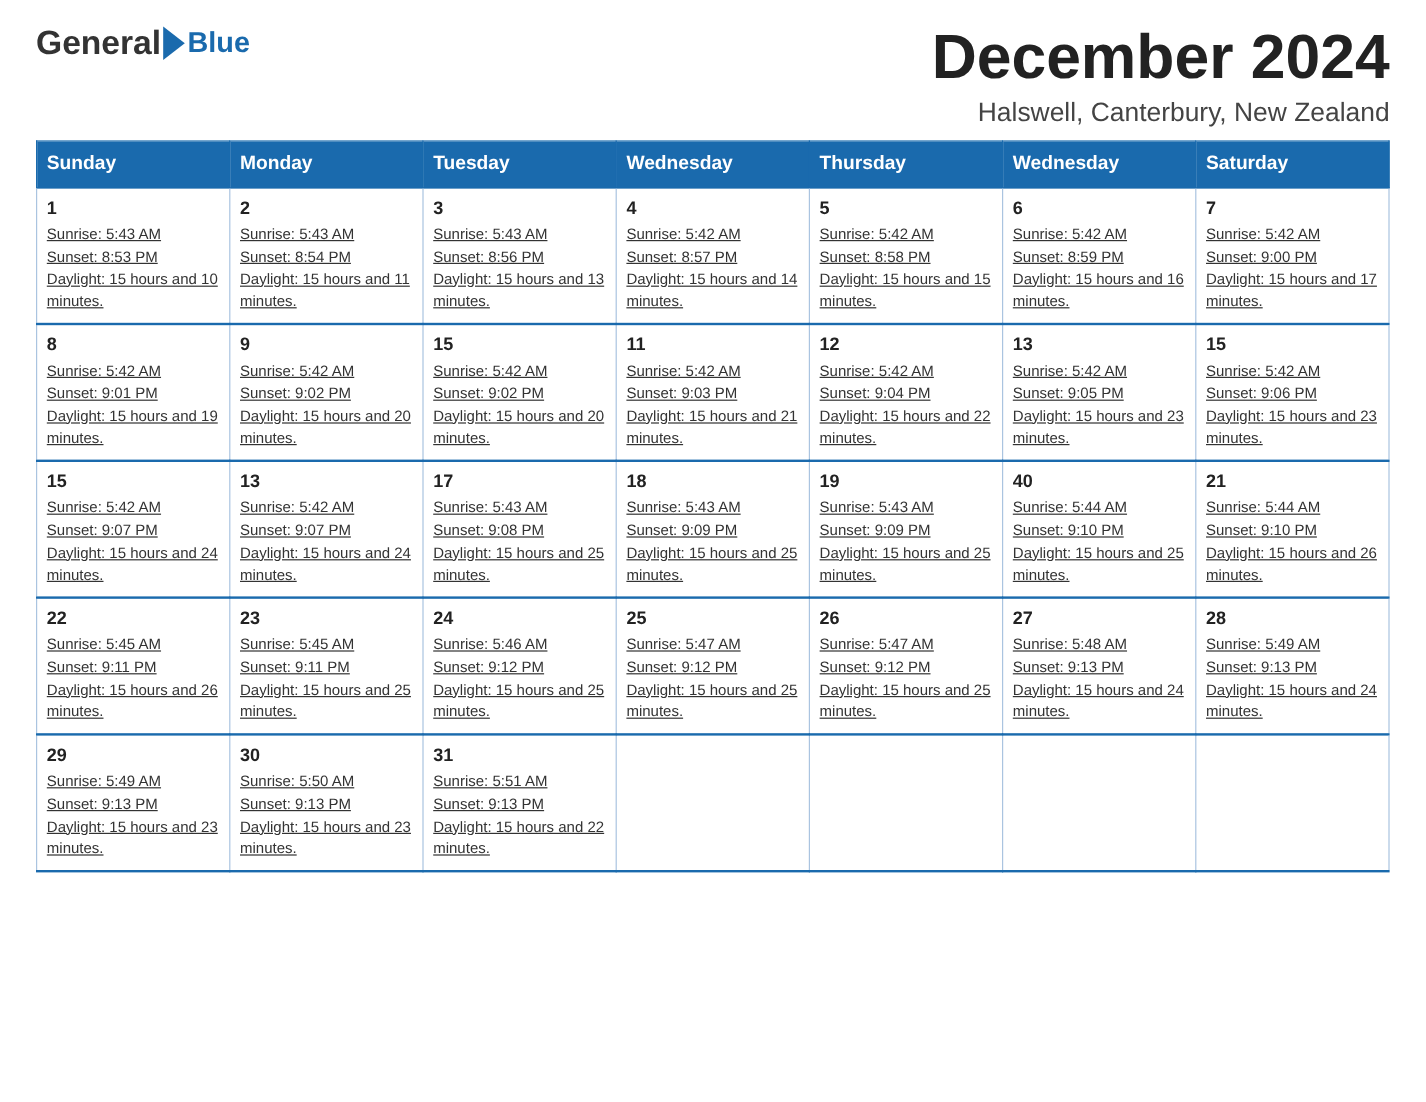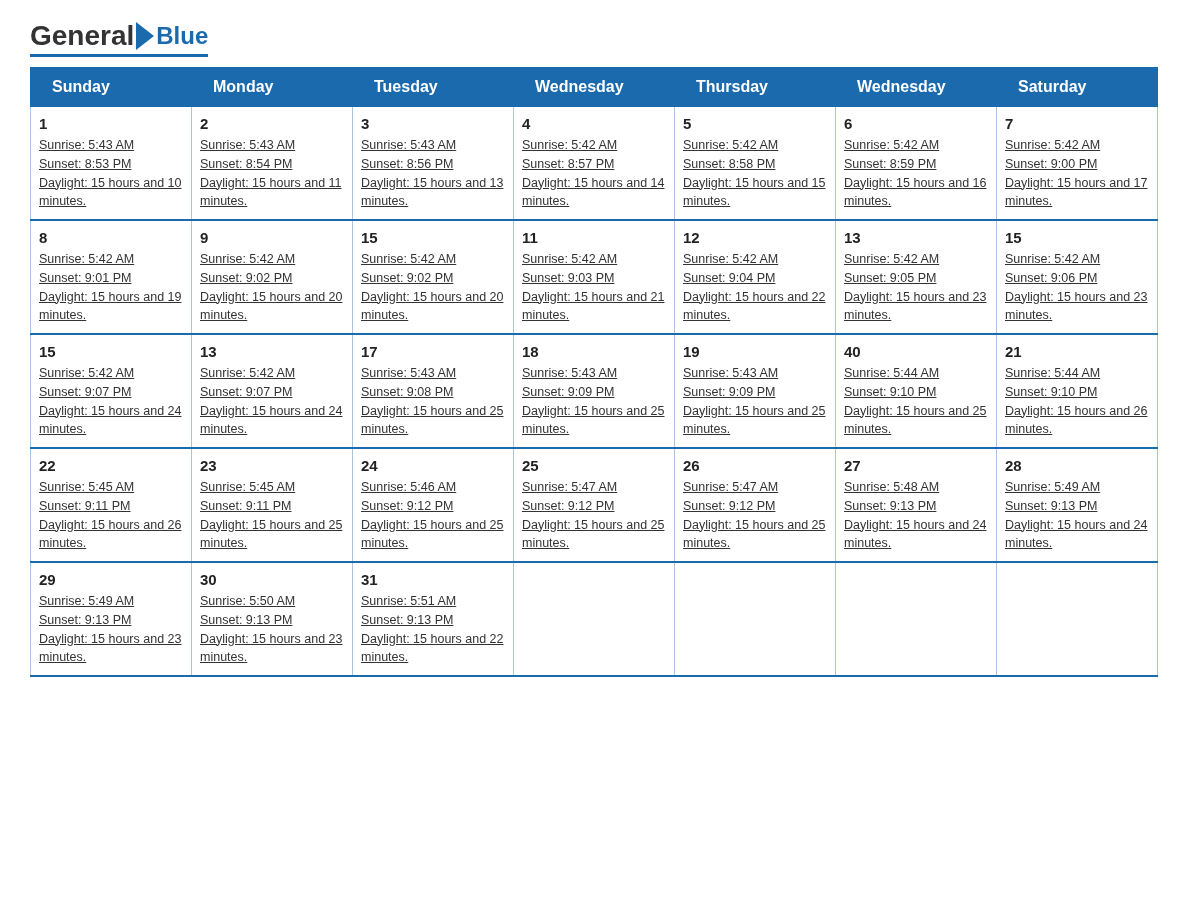--- a/index.html
+++ b/index.html
@@ -11,21 +11,21 @@
       min-height: 918px;
     }
     .header {
       display: flex;
       justify-content: space-between;
       align-items: flex-start;
       margin-bottom: 10px;
     }
     .logo {
       display: flex;
-      flex-direction: column;
+      flex-direction: row;
       align-items: flex-start;
     }
     .logo-text {
       font-size: 28px;
       font-weight: bold;
       color: #333;
       display: flex;
       align-items: center;
     }
     .logo-general {
@@ -69,21 +69,21 @@
     table {
       width: 100%;
       border-collapse: collapse;
       margin-top: 10px;
     }
     thead tr th {
       background-color: #1a6aad;
       color: #fff;
       font-size: 16px;
       font-weight: bold;
-      padding: 10px 21px;
+      padding: 10px 8px;
       text-align: left;
       border: 1px solid #1a6aad;
     }
     tbody tr td {
       border: 1px solid #aac4e0;
       vertical-align: top;
       padding: 8px 8px;
       font-size: 13px;
       color: #222;
       min-height: 100px;
@@ -116,20 +116,24 @@
 <body>
 
 <div class="header">
   <div class="logo">
     <div class="logo-text">
       <span class="logo-general">General</span>
       <span class="logo-arrow"></span>
       <span class="logo-blue">Blue</span>
     </div>
     <div class="logo-line"></div>
+  </div>
+  <div class="title-section">
+    <div class="month-title">December 2024</div>
+    <div class="location">Halswell, Canterbury, New Zealand</div>
   </div>
 </div>
 
 <table>
   <thead>
     <tr>
       <th>Sunday</th>
       <th>Monday</th>
       <th>Tuesday</th>
       <th>Wednesday</th>

